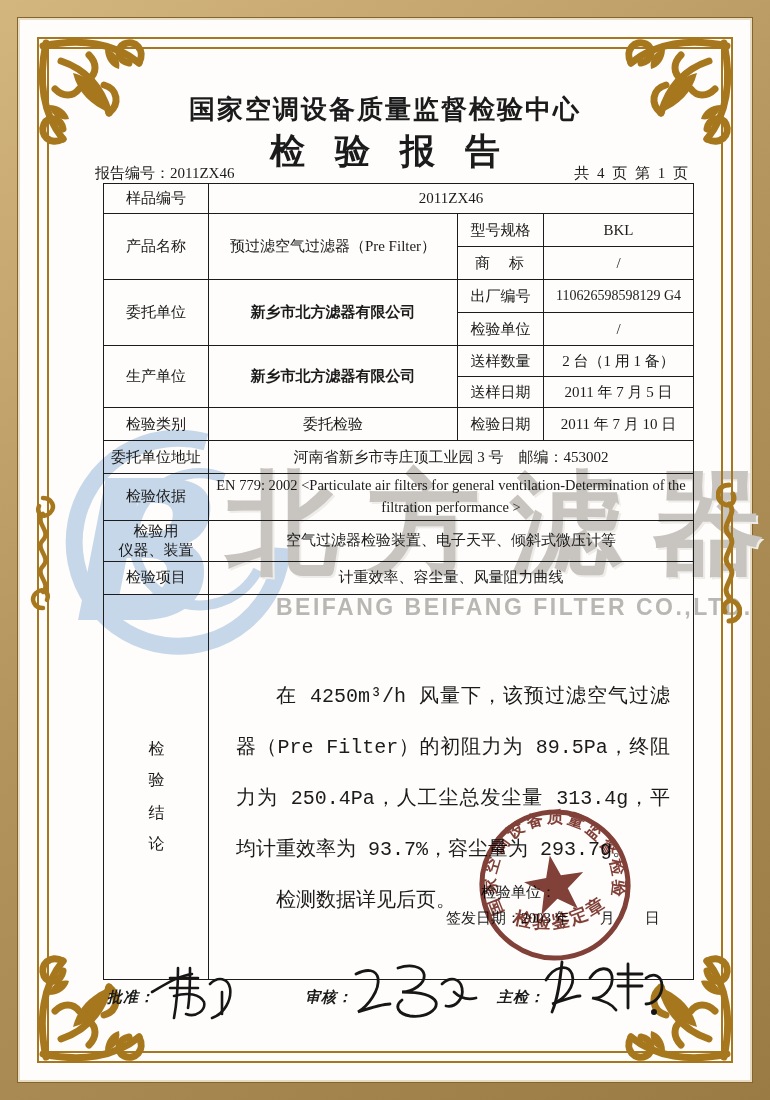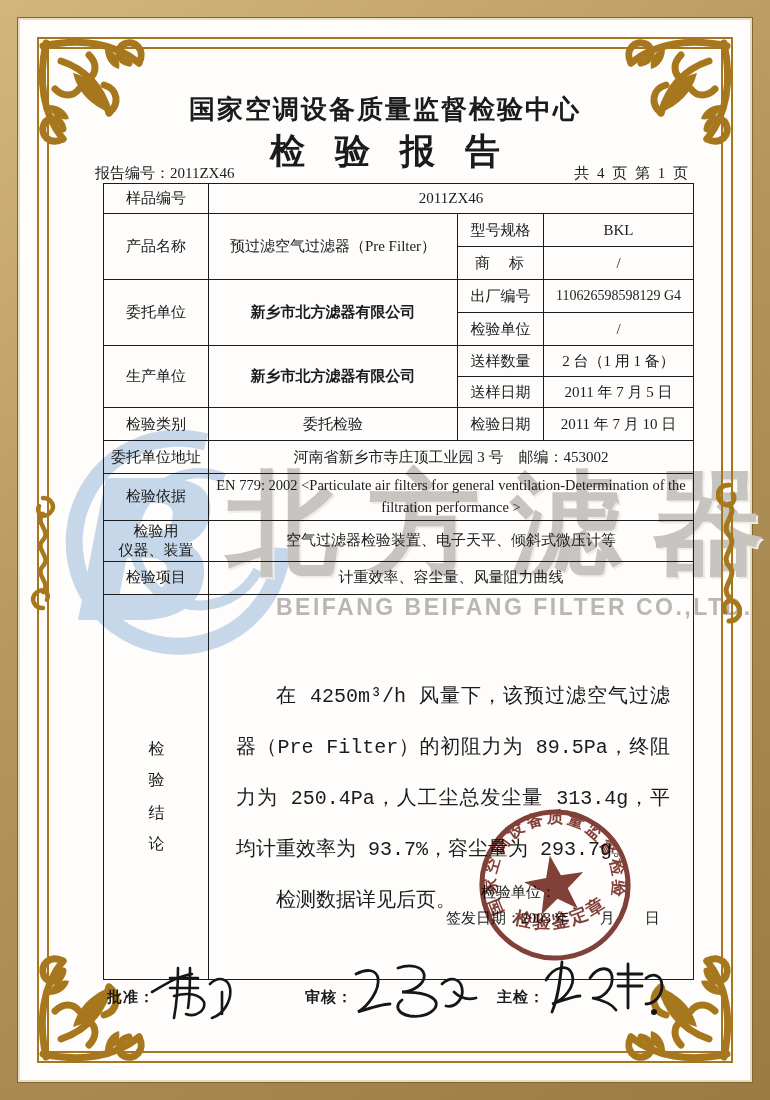--- a/index.html
+++ b/index.html
@@ -45,21 +45,21 @@
   
   td.concl{position:relative;vertical-align:top;text-align:left;}
   .vert-label{writing-mode:vertical-rl;letter-spacing:32px;font-size:16px;margin:0 auto;padding-top:8px;}
   td.vlab{vertical-align:middle;}
   .concl-text{padding:24px 20px 0 24px;line-height:2.55;font-size:20px;text-align:justify;font-family:Liberation Mono, monospace;}
   .concl-text p{margin:0;text-indent:2em;}
   .issuer{position:absolute;left:272px;top:288px;font-size:15px;}
   .issue-date{position:absolute;left:237px;top:314px;font-size:15px;}
   .stamp{position:absolute;left:266px;top:210px;transform:rotate(-10deg);opacity:.88;mix-blend-mode:multiply;}
   
-  .sig-group{position:absolute;z-index:3;font-size:15px;}
+  .sig-group{position:absolute;z-index:3;font-size:15px;font-style:italic;}
   .sig-label{font-weight:bold;letter-spacing:1px;}
   .sig-svg{position:absolute;z-index:4;}
 </style>
 </head>
 <body>
 
 <div class="page">
 
   <div class="bevel"></div>
   <div class="page-inner"></div>

